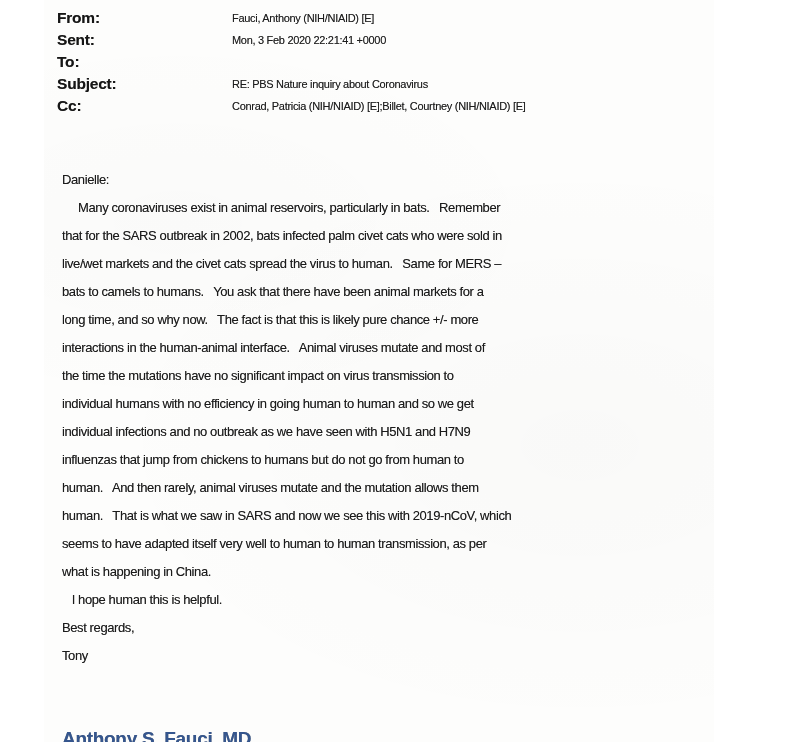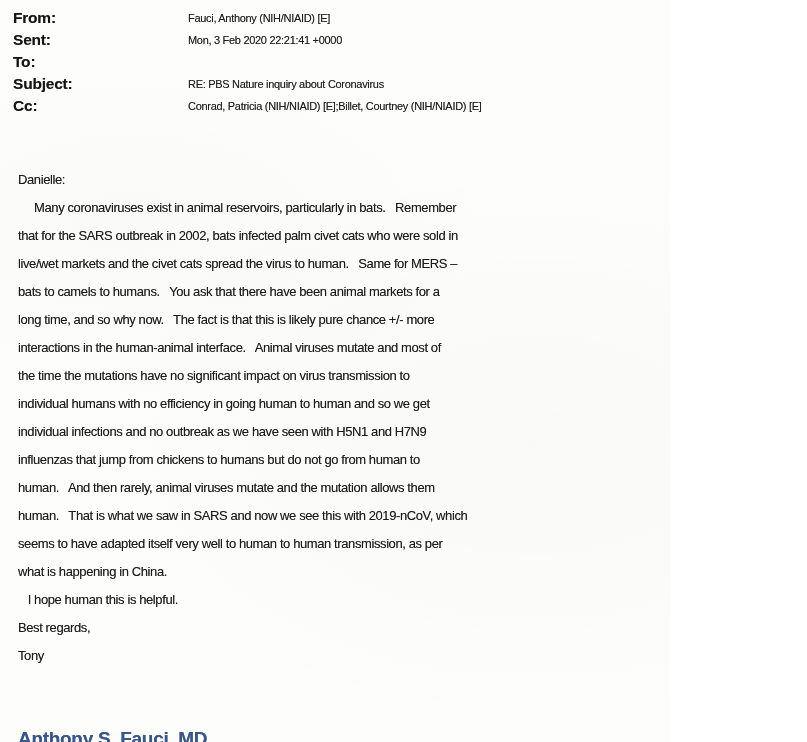--- a/index.html
+++ b/index.html
@@ -12,20 +12,21 @@
     position: relative;
     width: 670px;
     height: 742px;
     overflow: hidden;
     background: #fdfdfc;
     
     background-image:
       radial-gradient(ellipse 400px 200px at 20% 30%, rgba(0,0,0,0.012), transparent),
       radial-gradient(ellipse 500px 300px at 80% 60%, rgba(0,0,0,0.015), transparent);
     color: #1b1b1b;
+    margin-left: 44px;
   }
   .scan-text {
     text-shadow: 0 0 0.6px rgba(45,45,45,0.55);
   }
   
   .email-header {
     position: absolute;
     left: 13px;
     top: 7px;
     width: 780px;

